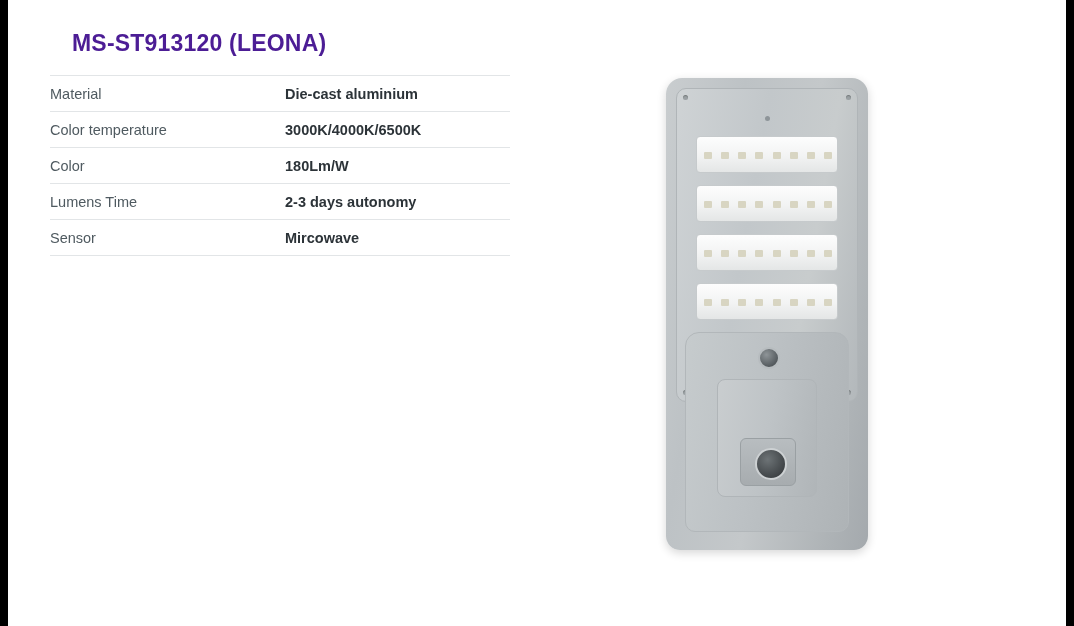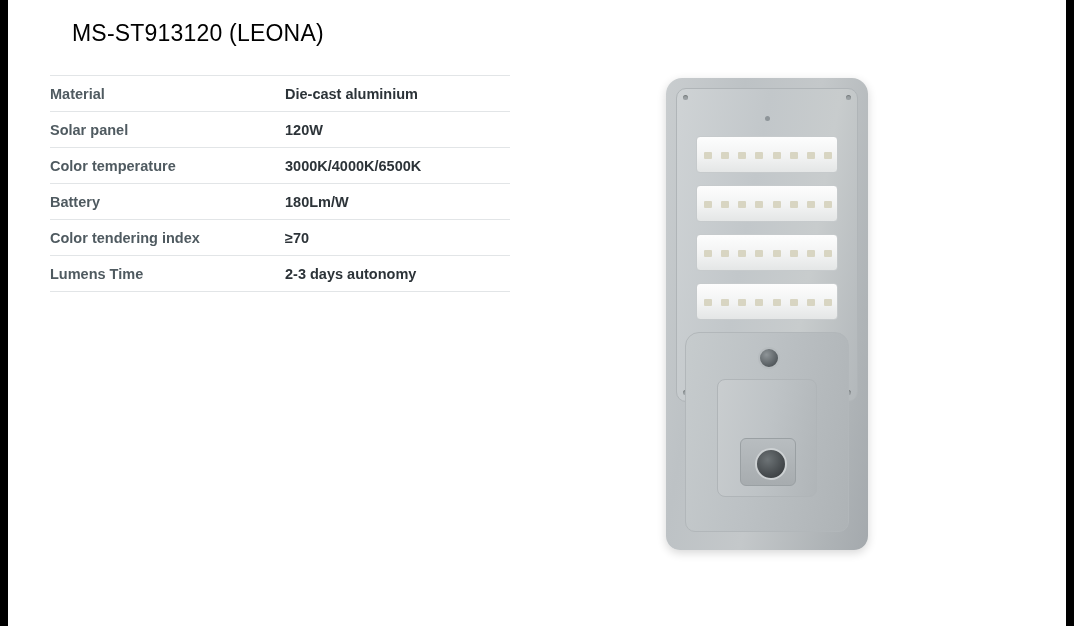--- a/index.html
+++ b/index.html
@@ -31,24 +31,24 @@
     left: 8px;
     top: 0;
     width: 1058px;
     height: 626px;
     background: #ffffff;
   }
 
   .product-title {
     position: absolute;
     left: 64px;
-    top: 20px;
+    top: 30px;
     font-size: 23px;
-    font-weight: normal;
-    color: #000000;
+    font-weight: bold;
+    color: #4c1d95;
     letter-spacing: 0.2px;
   }
 
   .spec-table {
     position: absolute;
     left: 42px;
     top: 75px;
     width: 460px;
     border-collapse: collapse;
   }
@@ -61,21 +61,21 @@
     padding: 0;
   }
   .spec-table tr:first-child td {
     border-top: 1px solid #e2e5e7;
   }
   .spec-label {
     width: 235px;
     padding-left: 24px;
     font-size: 14.5px;
     color: #4f5a60;
-    font-weight: bold;
+    font-weight: normal;
   }
   .spec-value {
     font-size: 14.5px;
     color: #2c3338;
     font-weight: bold;
     white-space: nowrap;
   }
 
   
   .product-image {
@@ -216,38 +216,34 @@
 
   <div class="product-title">MS-ST913120 (LEONA)</div>
 
   <table class="spec-table">
     <tbody>
       <tr>
         <td class="spec-label">Material</td>
         <td class="spec-value">Die-cast aluminium</td>
       </tr>
       <tr>
-        <td class="spec-label">Solar panel</td>
-        <td class="spec-value">120W</td>
-      </tr>
-      <tr>
         <td class="spec-label">Color temperature</td>
         <td class="spec-value">3000K/4000K/6500K</td>
       </tr>
       <tr>
-        <td class="spec-label">Battery</td>
+        <td class="spec-label">Color</td>
         <td class="spec-value">180Lm/W</td>
-      </tr>
-      <tr>
-        <td class="spec-label">Color tendering index</td>
-        <td class="spec-value">≥70</td>
       </tr>
       <tr>
         <td class="spec-label">Lumens Time</td>
         <td class="spec-value">2-3 days autonomy</td>
+      </tr>
+      <tr>
+        <td class="spec-label">Sensor</td>
+        <td class="spec-value">Mircowave</td>
       </tr>
     </tbody>
   </table>
 
   <div class="product-image">
     <div class="lamp-body">
 
       <div class="panel-face">
         <div class="screw" style="left:6px; top:6px;"></div>
         <div class="screw" style="right:6px; top:6px;"></div>

